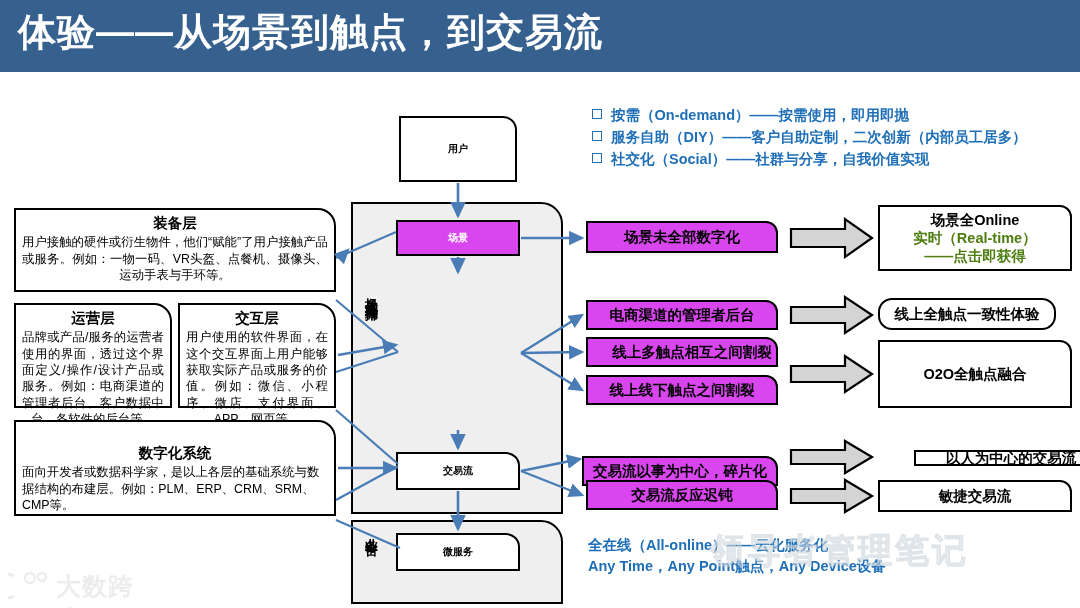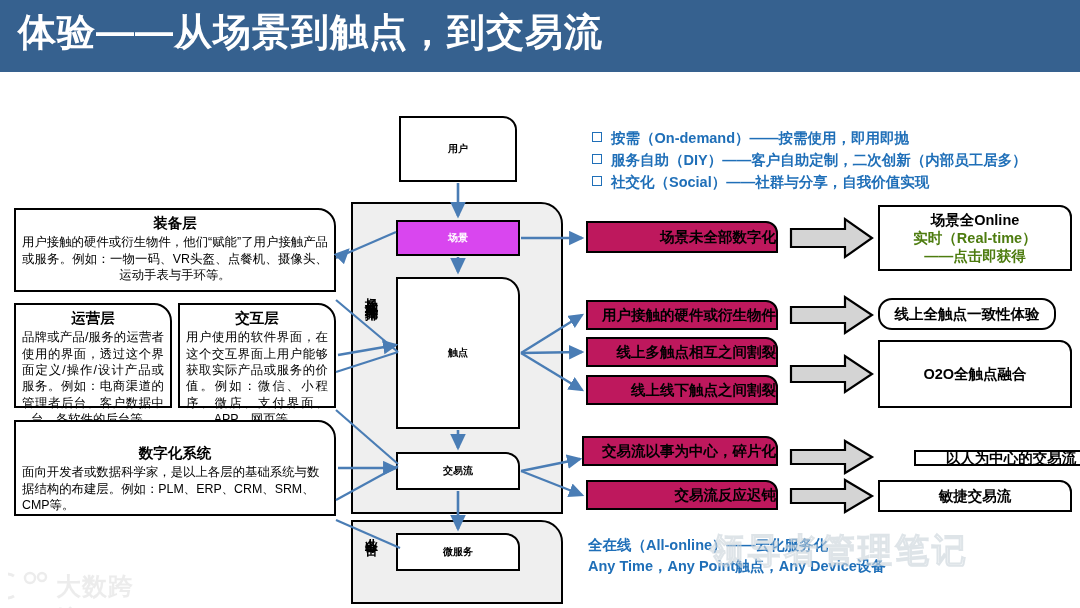--- a/index.html
+++ b/index.html
@@ -52,23 +52,23 @@
     border:2.5px solid #000;background:#fff;
     border-top-right-radius:14px;
     display:flex;align-items:center;justify-content:center;
     font-weight:bold;font-size:10px;color:#000;
   }
   .cbox.scene{background:#d946ef;color:#fff;border-top-right-radius:0;}
 
   
   .pbox{
     position:absolute;box-sizing:border-box;
-    border:2.5px solid #000;background:#be185d;
+    border:2.5px solid #000;background:#d946ef;
     border-top-right-radius:12px;
-    display:flex;align-items:center;justify-content:flex-end;
+    display:flex;align-items:center;justify-content:center;
     font-weight:bold;font-size:14.5px;color:#000;white-space:nowrap;
   }
   
   .sbox{
     position:absolute;box-sizing:border-box;
     border:2.5px solid #000;background:#fff;
     border-top-right-radius:12px;
     display:flex;flex-direction:column;align-items:center;justify-content:center;
     font-weight:bold;font-size:14.5px;color:#000;white-space:nowrap;
     line-height:1.25;
@@ -108,21 +108,21 @@
 </style>
 </head>
 <body>
 
 <div id="stage">
 
   <div class="header">
     <div class="header-title">体验——从场景到触点，到交易流</div>
   </div>
 
-  <div class="bullets" style="left:592px;top:127px;text-align:right;">
+  <div class="bullets" style="left:592px;top:104px;text-align:right;">
     <div class="row">
       <span class="sq"></span>
       <span>按需（On-demand）——按需使用，即用即抛</span>
     </div>
     <div class="row">
       <span class="sq"></span>
       <span>服务自助（DIY）——客户自助定制，二次创新（内部员工居多）</span>
     </div>
     <div class="row">
       <span class="sq"></span>
@@ -154,48 +154,45 @@
     <span>用户</span>
   </div>
 
   <div class="gcont" style="left:351px;top:202px;width:212px;height:312px;"></div>
   <div class="vlabel" style="left:365px;top:288px;">场景化业务编排</div>
 
   <div class="cbox scene" style="left:396px;top:220px;width:124px;height:36px;">
     <span>场景</span>
   </div>
 
-  <div class="cbox" style="left:396px;top:277px;width:124px;height:152px;border-top-right-radius:18px;">
-    <span>触点</span>
-  </div>
 
   <div class="cbox" style="left:396px;top:452px;width:124px;height:38px;">
     <span>交易流</span>
   </div>
 
   <div class="gcont" style="left:351px;top:520px;width:212px;height:84px;"></div>
   <div class="vlabel" style="left:365px;top:528px;">业务中台</div>
 
   <div class="cbox" style="left:396px;top:533px;width:124px;height:38px;">
     <span>微服务</span>
   </div>
 
   <div class="pbox" style="left:586px;top:221px;width:192px;height:32px;">
     <span>场景未全部数字化</span>
   </div>
   <div class="pbox" style="left:586px;top:300px;width:192px;height:30px;">
-    <span>用户接触的硬件或衍生物件</span>
+    <span>电商渠道的管理者后台</span>
   </div>
   <div class="pbox" style="left:586px;top:337px;width:192px;height:30px;padding-left:20px;">
     <span>线上多触点相互之间割裂</span>
   </div>
   <div class="pbox" style="left:586px;top:375px;width:192px;height:30px;">
     <span>线上线下触点之间割裂</span>
   </div>
-  <div class="pbox" style="left:582px;top:436px;width:196px;height:30px;font-family:Liberation Mono, monospace;">
+  <div class="pbox" style="left:582px;top:456px;width:196px;height:30px;font-family:Liberation Mono, monospace;">
     <span>交易流以事为中心，碎片化</span>
   </div>
   <div class="pbox" style="left:586px;top:480px;width:192px;height:30px;">
     <span>交易流反应迟钝</span>
   </div>
 
   <div class="sbox" style="left:878px;top:205px;width:194px;height:66px;">
     <span>场景全Online</span>
     <span class="blue">实时（Real-time）</span>
     <span class="blue">——点击即获得</span>

